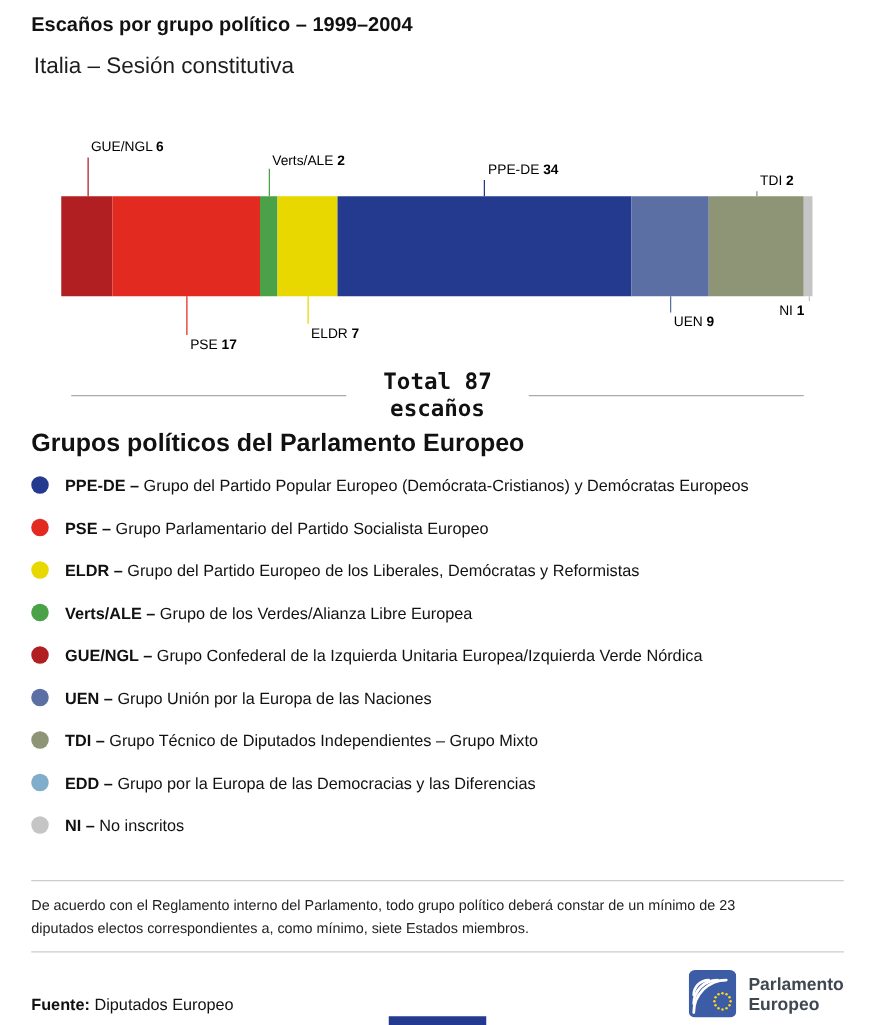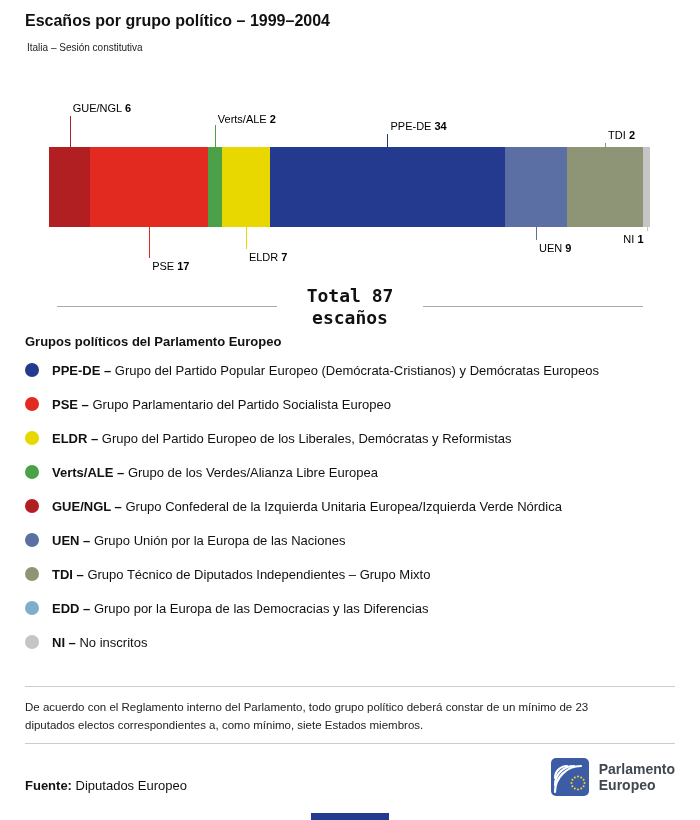--- a/index.html
+++ b/index.html
@@ -6,21 +6,21 @@
   html, body { margin: 0; padding: 0; }
   body { background: #fff; }
   .page {
     width: 700px; height: 820px; position: relative; overflow: hidden;
     background: #ffffff; color: #111;
     font-family: "Liberation Sans", sans-serif;
   }
   h1, h2, p { margin: 0; }
 
   .title { padding-top: 12px; margin: 0 25px; font-size: 16px; font-weight: bold; color: #111; }
-  .subtitle { margin: 12px 27px 0; font-size: 10px; color: #1d1d1d; }
+  .subtitle { margin: 12px 27px 0; font-size: 18px; color: #1d1d1d; }
 
   
   .chart { position: relative; height: 190px; margin-top: 38px; }
   .stacked-bar {
     position: absolute; left: 49px; top: 56px; width: 601px; height: 80px;
     display: flex;
   }
   .bar-segment { height: 100%; }
   .callout { position: absolute; width: 0; }
   .callout-line { position: absolute; left: 0; width: 1px; }
@@ -30,21 +30,21 @@
   
   .total-row { display: flex; align-items: center; margin: 4px 57px 0; }
   .total-line { flex: 1; height: 1px; background: #aaa; }
   .total-text {
     padding: 0 30px; text-align: center;
     font-family: "DejaVu Sans Mono", monospace; font-weight: bold;
     font-size: 18px; line-height: 1.2; color: #111;
   }
 
   
-  .legend-heading { margin: 6px 25px 0; font-size: 13px; font-weight: bold; color: #111; }
+  .legend-heading { margin: 6px 25px 0; font-size: 20px; font-weight: bold; color: #111; }
   .legend-list { margin: 4px 25px 0; }
   .legend-item { display: flex; align-items: center; height: 34px; }
   .legend-dot { width: 14px; height: 14px; border-radius: 50%; flex: 0 0 14px; margin-right: 13px; }
   .legend-text { font-size: 13px; color: #111; }
   .legend-text b { font-weight: 700; }
 
   .rule { height: 1px; background: #ccc; margin: 27px 25px 0; }
   .rule.second { margin-top: 8px; }
   .footnote { margin: 12px 25px 0; max-width: 612px; font-size: 11.5px; line-height: 1.55; color: #222; }
 

